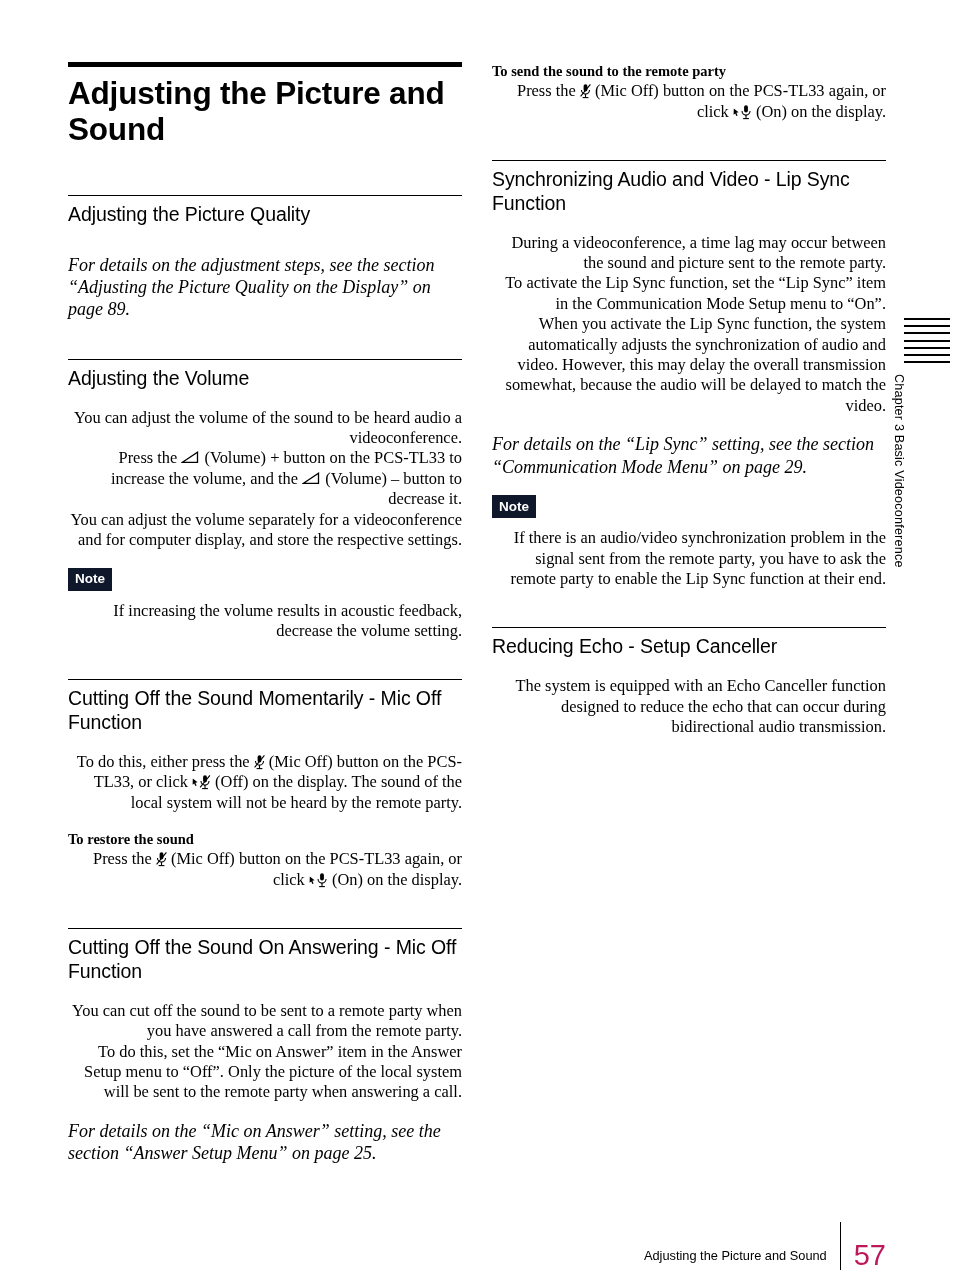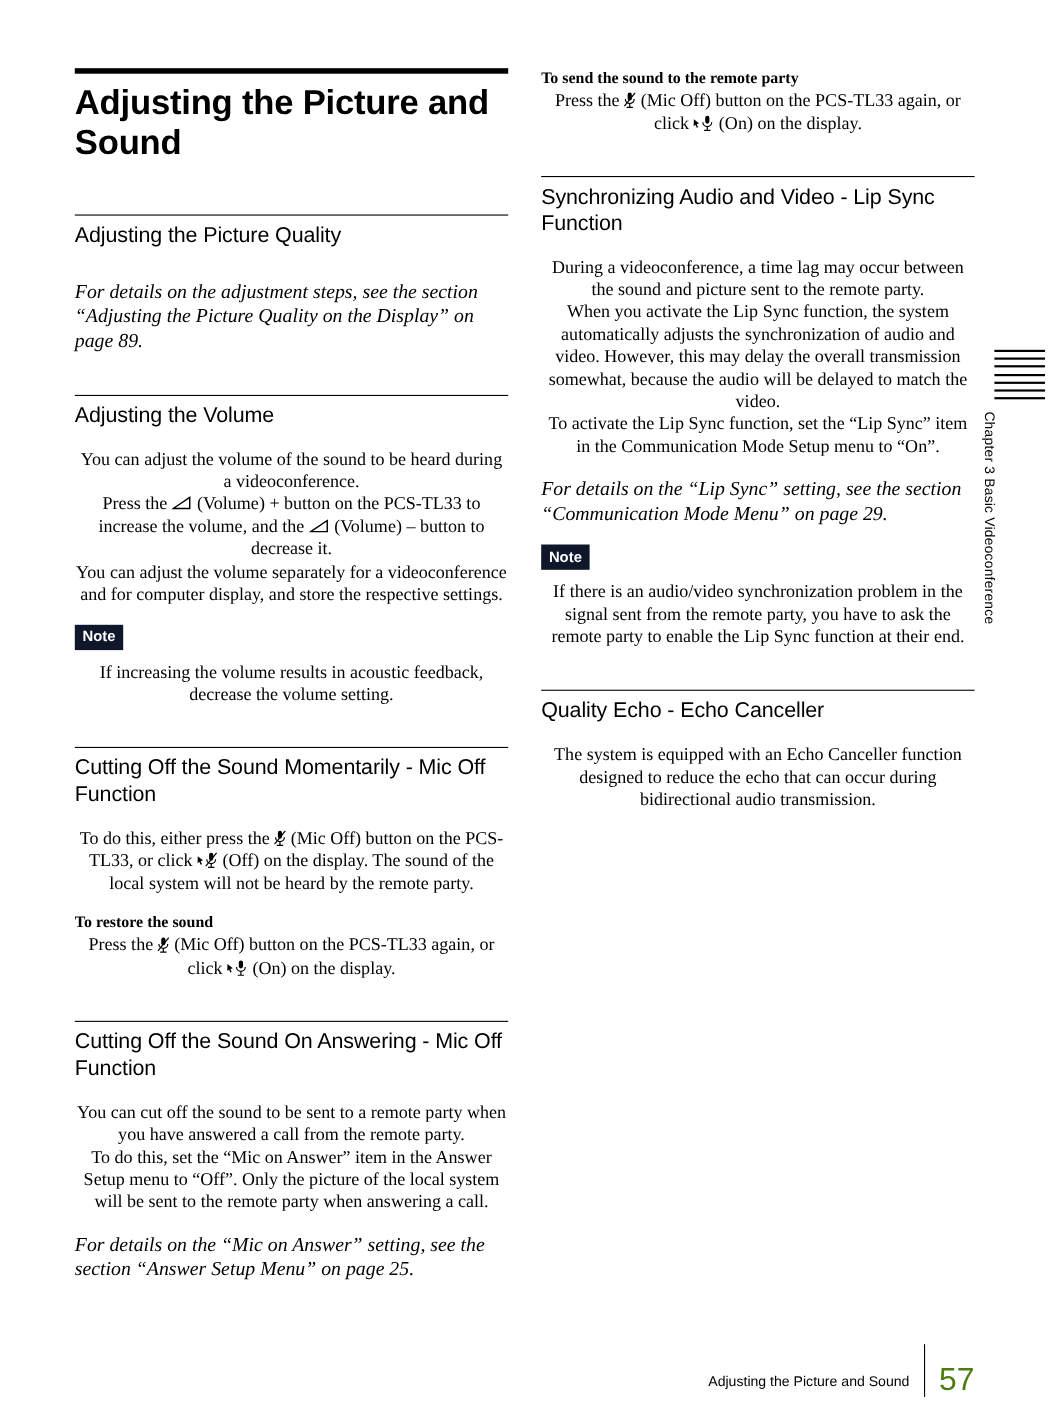--- a/index.html
+++ b/index.html
@@ -77,21 +77,21 @@
     padding: 0;
   }
 
   
   p.body {
     font-family: "Liberation Serif", "DejaVu Serif", serif;
     font-size: 16.4px;
     line-height: 1.245;
     margin: 0;
     padding: 0;
-    text-align: center;
+    text-align: right;
   }
   p.ital {
     font-family: "Liberation Serif", "DejaVu Serif", serif;
     font-style: italic;
     font-size: 18px;
     line-height: 1.245;
     margin: 0;
     padding: 0;
   }
 
@@ -188,21 +188,21 @@
     height: 48px;
     align-self: flex-start;
   }
   .footer-page {
     font-family: "Liberation Sans", "DejaVu Sans", sans-serif;
     font-size: 29px;
     font-weight: normal;
     line-height: 1;
     padding-left: 13px;
     padding-bottom: 0px;
-    color: #4d7c0f;
+    color: #be185d;
   }
 </style>
 </head>
 <body>
 
 <div class="page">
 
   <div class="col col-left">
 
     <div class="rule-heavy"></div>
@@ -213,21 +213,21 @@
     <div class="rule-thin"></div>
     <h2 class="section">Adjusting the Picture Quality</h2>
     <div class="gap-l"></div>
     <p class="ital">For details on the adjustment steps, see the section “Adjusting the Picture Quality on the Display” on page 89.</p>
 
     <div class="gap-xl"></div>
 
     <div class="rule-thin"></div>
     <h2 class="section">Adjusting the Volume</h2>
     <div class="gap-m"></div>
-    <p class="body">You can adjust the volume of the sound to be heard during a videoconference.</p>
+    <p class="body">You can adjust the volume of the sound to be heard audio a videoconference.</p>
     <p class="body"><span>Press the </span><span class="icon icon-vol"><svg viewBox="0 0 19 13">
             <path d="M1.5 11.3 L16.5 1.2 L16.5 11.3 Z" fill="none" stroke="#000" stroke-width="1.3"></path>
           </svg></span><span> (Volume) + button on the PCS-TL33 to increase the volume, and the </span><span class="icon icon-vol"><svg viewBox="0 0 19 13">
             <path d="M1.5 11.3 L16.5 1.2 L16.5 11.3 Z" fill="none" stroke="#000" stroke-width="1.3"></path>
           </svg></span><span> (Volume) – button to decrease it.</span></p>
     <p class="body">You can adjust the volume separately for a videoconference and for computer display, and store the respective settings.</p>
 
     <div class="gap-m"></div>
     <div>
       <span class="note-badge">Note</span>
@@ -299,36 +299,36 @@
             <line x1="13" y1="11.1" x2="13" y2="14.4" stroke="#000" stroke-width="1.1"></line>
             <line x1="10.1" y1="14.6" x2="15.9" y2="14.6" stroke="#000" stroke-width="1.1"></line>
           </svg></span><span> (On) on the display.</span></p>
 
     <div class="gap-xl"></div>
 
     <div class="rule-thin"></div>
     <h2 class="section">Synchronizing Audio and Video - Lip Sync Function</h2>
     <div class="gap-m"></div>
     <p class="body">During a videoconference, a time lag may occur between the sound and picture sent to the remote party.</p>
+    <p class="body">To activate the Lip Sync function, set the “Lip Sync” item in the Communication Mode Setup menu to “On”.</p>
     <p class="body">When you activate the Lip Sync function, the system automatically adjusts the synchronization of audio and video. However, this may delay the overall transmission somewhat, because the audio will be delayed to match the video.</p>
-    <p class="body">To activate the Lip Sync function, set the “Lip Sync” item in the Communication Mode Setup menu to “On”.</p>
     <div class="gap-m"></div>
     <p class="ital">For details on the “Lip Sync” setting, see the section “Communication Mode Menu” on page 29.</p>
 
     <div class="gap-m"></div>
     <div>
       <span class="note-badge">Note</span>
       <div class="gap-s"></div>
       <p class="body">If there is an audio/video synchronization problem in the signal sent from the remote party, you have to ask the remote party to enable the Lip Sync function at their end.</p>
     </div>
 
     <div class="gap-xl"></div>
 
     <div class="rule-thin"></div>
-    <h2 class="section">Quality Echo - Echo Canceller</h2>
+    <h2 class="section">Reducing Echo - Setup Canceller</h2>
     <div class="gap-m"></div>
     <p class="body">The system is equipped with an Echo Canceller function designed to reduce the echo that can occur during bidirectional audio transmission.</p>
 
   </div>
 
   <div class="chapter-tab">
     <div class="chapter-rules">
       <i></i>
         <i></i>
         <i></i>

